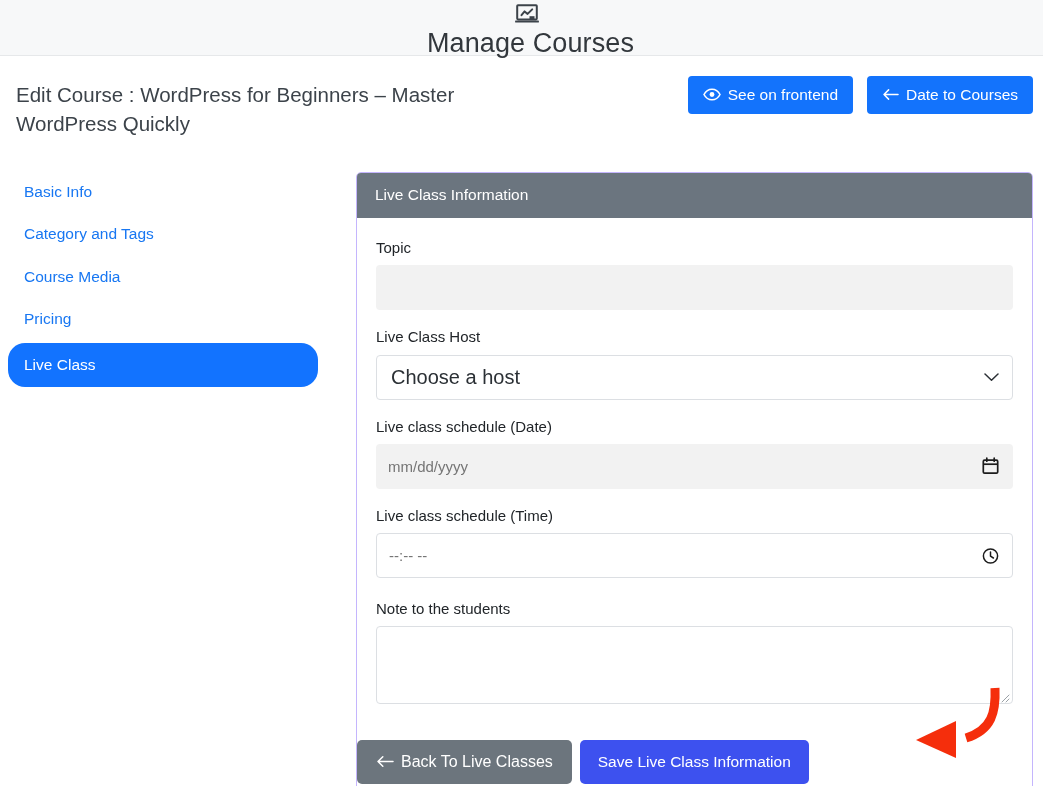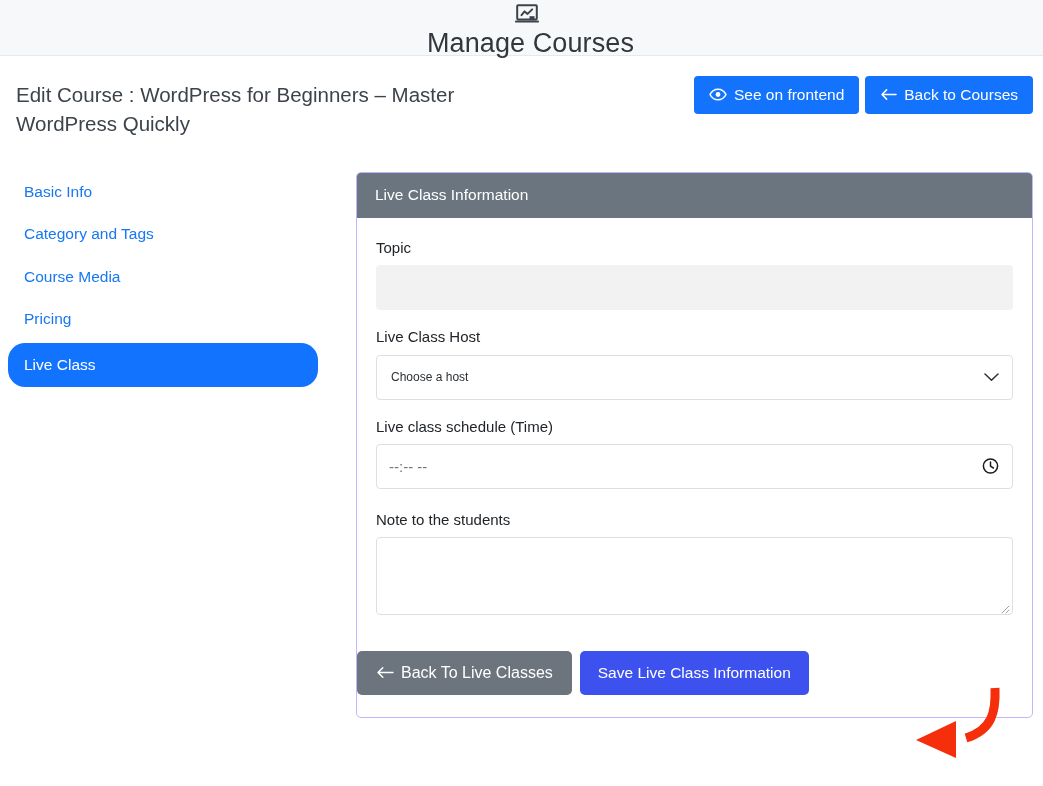--- a/index.html
+++ b/index.html
@@ -51,21 +51,21 @@
     font-size: 20.5px;
     font-weight: 400;
     color: #3c434a;
     line-height: 1.42;
     max-width: 470px;
     margin: 8px;
     padding-left: 2px;
   }
   .head-actions {
     display: flex;
-    gap: 6px;
+    gap: 14px;
     padding-top: 4px;
   }
   .btn {
     border: none;
     border-radius: 4px;
     font-family: "Liberation Sans", sans-serif;
     cursor: pointer;
     display: inline-flex;
     align-items: center;
     gap: 7px;
@@ -160,21 +160,21 @@
   .select-wrap { position: relative; }
   .select-box {
     width: 100%;
     height: 45px;
     border: 1px solid #dcdfe3;
     border-radius: 4px;
     background: #ffffff;
     display: flex;
     align-items: center;
     padding: 0 14px;
-    font-size: 12px;
+    font-size: 20px;
     color: #2b3035;
     cursor: pointer;
   }
   .select-caret {
     position: absolute;
     right: 14px; top: 50%;
     transform: translateY(-50%);
     pointer-events: none;
     color: #2b3035;
   }
@@ -274,21 +274,21 @@
       </span>
       <span>See on frontend</span>
     </button>
 
     <button class="btn btn-primary">
       <span style="line-height:0;">
         <svg width="17" height="13" viewBox="0 0 17 13" fill="none" aria-hidden="true">
           <path d="M16 6.5H2M2 6.5l4.6-4.6M2 6.5l4.6 4.6" stroke="#ffffff" stroke-width="1.5" stroke-linecap="round" stroke-linejoin="round"></path>
         </svg>
       </span>
-      <span>Back to Courses</span>
+      <span>Date to Courses</span>
     </button>
   </div>
 </div>
 
 <div class="content">
 
   <nav class="sidebar">
     <a class="nav-item">Basic Info</a>
     <a class="nav-item">Category and Tags</a>
     <a class="nav-item">Course Media</a>
@@ -313,20 +313,35 @@
             <span>Choose a host</span>
           </div>
           <span class="select-caret">
             <svg width="15" height="9" viewBox="0 0 15 9" fill="none" aria-hidden="true">
               <path d="M1 1l6.5 6.2L14 1" stroke="#2b3035" stroke-width="1.5" stroke-linecap="round" stroke-linejoin="round" fill="none"></path>
             </svg>
           </span>
         </div>
       </div>
 
+      <div class="field">
+        <label class="field-label">Live class schedule (Date)</label>
+        <div class="input-with-icon">
+          <div class="date-row input-flat">
+            <span class="ph">mm/dd/yyyy</span>
+          </div>
+          <span class="field-icon">
+            <svg width="17" height="18" viewBox="0 0 17 18" fill="none" aria-hidden="true">
+              <rect x="1.3" y="3.2" width="14.4" height="13" rx="1.3" stroke="#1c1c1c" stroke-width="1.7" fill="none"></rect>
+              <path d="M1.3 7.2h14.4" stroke="#1c1c1c" stroke-width="1.7"></path>
+              <path d="M4.8 1.2v3M12.2 1.2v3" stroke="#1c1c1c" stroke-width="1.7" stroke-linecap="round"></path>
+            </svg>
+          </span>
+        </div>
+      </div>
 
       <div class="field">
         <label class="field-label">Live class schedule (Time)</label>
         <div class="input-with-icon">
           <div class="date-row input-bordered">
             <span class="ph">--:-- --</span>
           </div>
           <span class="field-icon">
             <svg width="17" height="17" viewBox="0 0 17 17" fill="none" aria-hidden="true">
               <circle cx="8.5" cy="8.5" r="7.1" stroke="#1c1c1c" stroke-width="1.5" fill="none"></circle>

